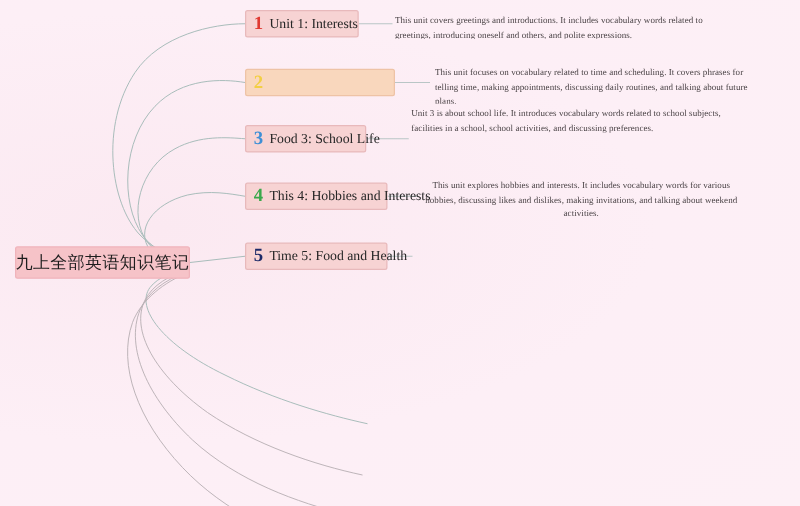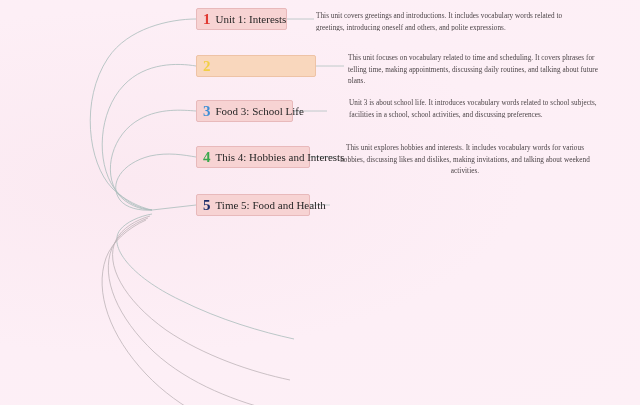--- a/index.html
+++ b/index.html
@@ -132,37 +132,40 @@
     <path class="edge-line faint" d="M148,218 C 132,224 118,234 112,248 C 100,278 118,318 154,352 C 190,385 238,402 278,412"></path>
     <path class="edge-line faint" d="M146,220 C 128,228 112,242 106,258 C 94,292 110,336 146,374 C 180,410 226,430 264,442"></path>
 
     <path class="stub" d="M287,19 L 314,19"></path>
     <path class="stub" d="M316,66 L 344,66"></path>
     <path class="stub" d="M293,111 L 327,111"></path>
     <path class="stub" d="M310,157 L 334,157"></path>
     <path class="stub" d="M310,205 L 330,205"></path>
   </svg>
 
+  <div class="root-node">
+    <span class="root-label">九上全部英语知识笔记</span>
+  </div>
 
   <div class="unit-node u1" style="left:196px; top:8px; width:91px;">
     <span class="unit-num" style="color:#e03a33;">1</span>
     <span class="unit-title">Unit 1: Interests</span>
   </div>
   <div class="desc" style="left:316px; top:11px; width:272px; height:20px;">This unit covers greetings and introductions. It includes vocabulary words related to greetings, introducing oneself and others, and polite expressions.</div>
 
   <div class="unit-node u2" style="left:196px; top:55px; width:120px;">
     <span class="unit-num" style="color:#f2cf44;">2</span>
   </div>
   <div class="desc" style="left:348px; top:53px; width:253px; height:30px;">This unit focuses on vocabulary related to time and scheduling. It covers phrases for telling time, making appointments, discussing daily routines, and talking about future plans.</div>
 
   <div class="unit-node u3" style="left:196px; top:100px; width:97px;">
     <span class="unit-num" style="color:#3e8fd6;">3</span>
     <span class="unit-title">Food 3: School Life</span>
   </div>
-  <div class="desc" style="left:329px; top:98px; width:266px; height:20px;margin-left:20px;">Unit 3 is about school life. It introduces vocabulary words related to school subjects, facilities in a school, school activities, and discussing preferences.</div>
+  <div class="desc" style="left:329px; top:86px; width:266px; height:20px;">Unit 3 is about school life. It introduces vocabulary words related to school subjects, facilities in a school, school activities, and discussing preferences.</div>
 
   <div class="unit-node u4" style="left:196px; top:146px; width:114px;">
     <span class="unit-num" style="color:#39a84b;">4</span>
     <span class="unit-title">This 4: Hobbies and Interests</span>
   </div>
   <div class="desc" style="left:336px; top:143px; width:258px; height:30px;text-align:center;">This unit explores hobbies and interests. It includes vocabulary words for various hobbies, discussing likes and dislikes, making invitations, and talking about weekend activities.</div>
 
   <div class="unit-node u5" style="left:196px; top:194px; width:114px;">
     <span class="unit-num" style="color:#1c2a68;">5</span>
     <span class="unit-title">Time 5: Food and Health</span>

